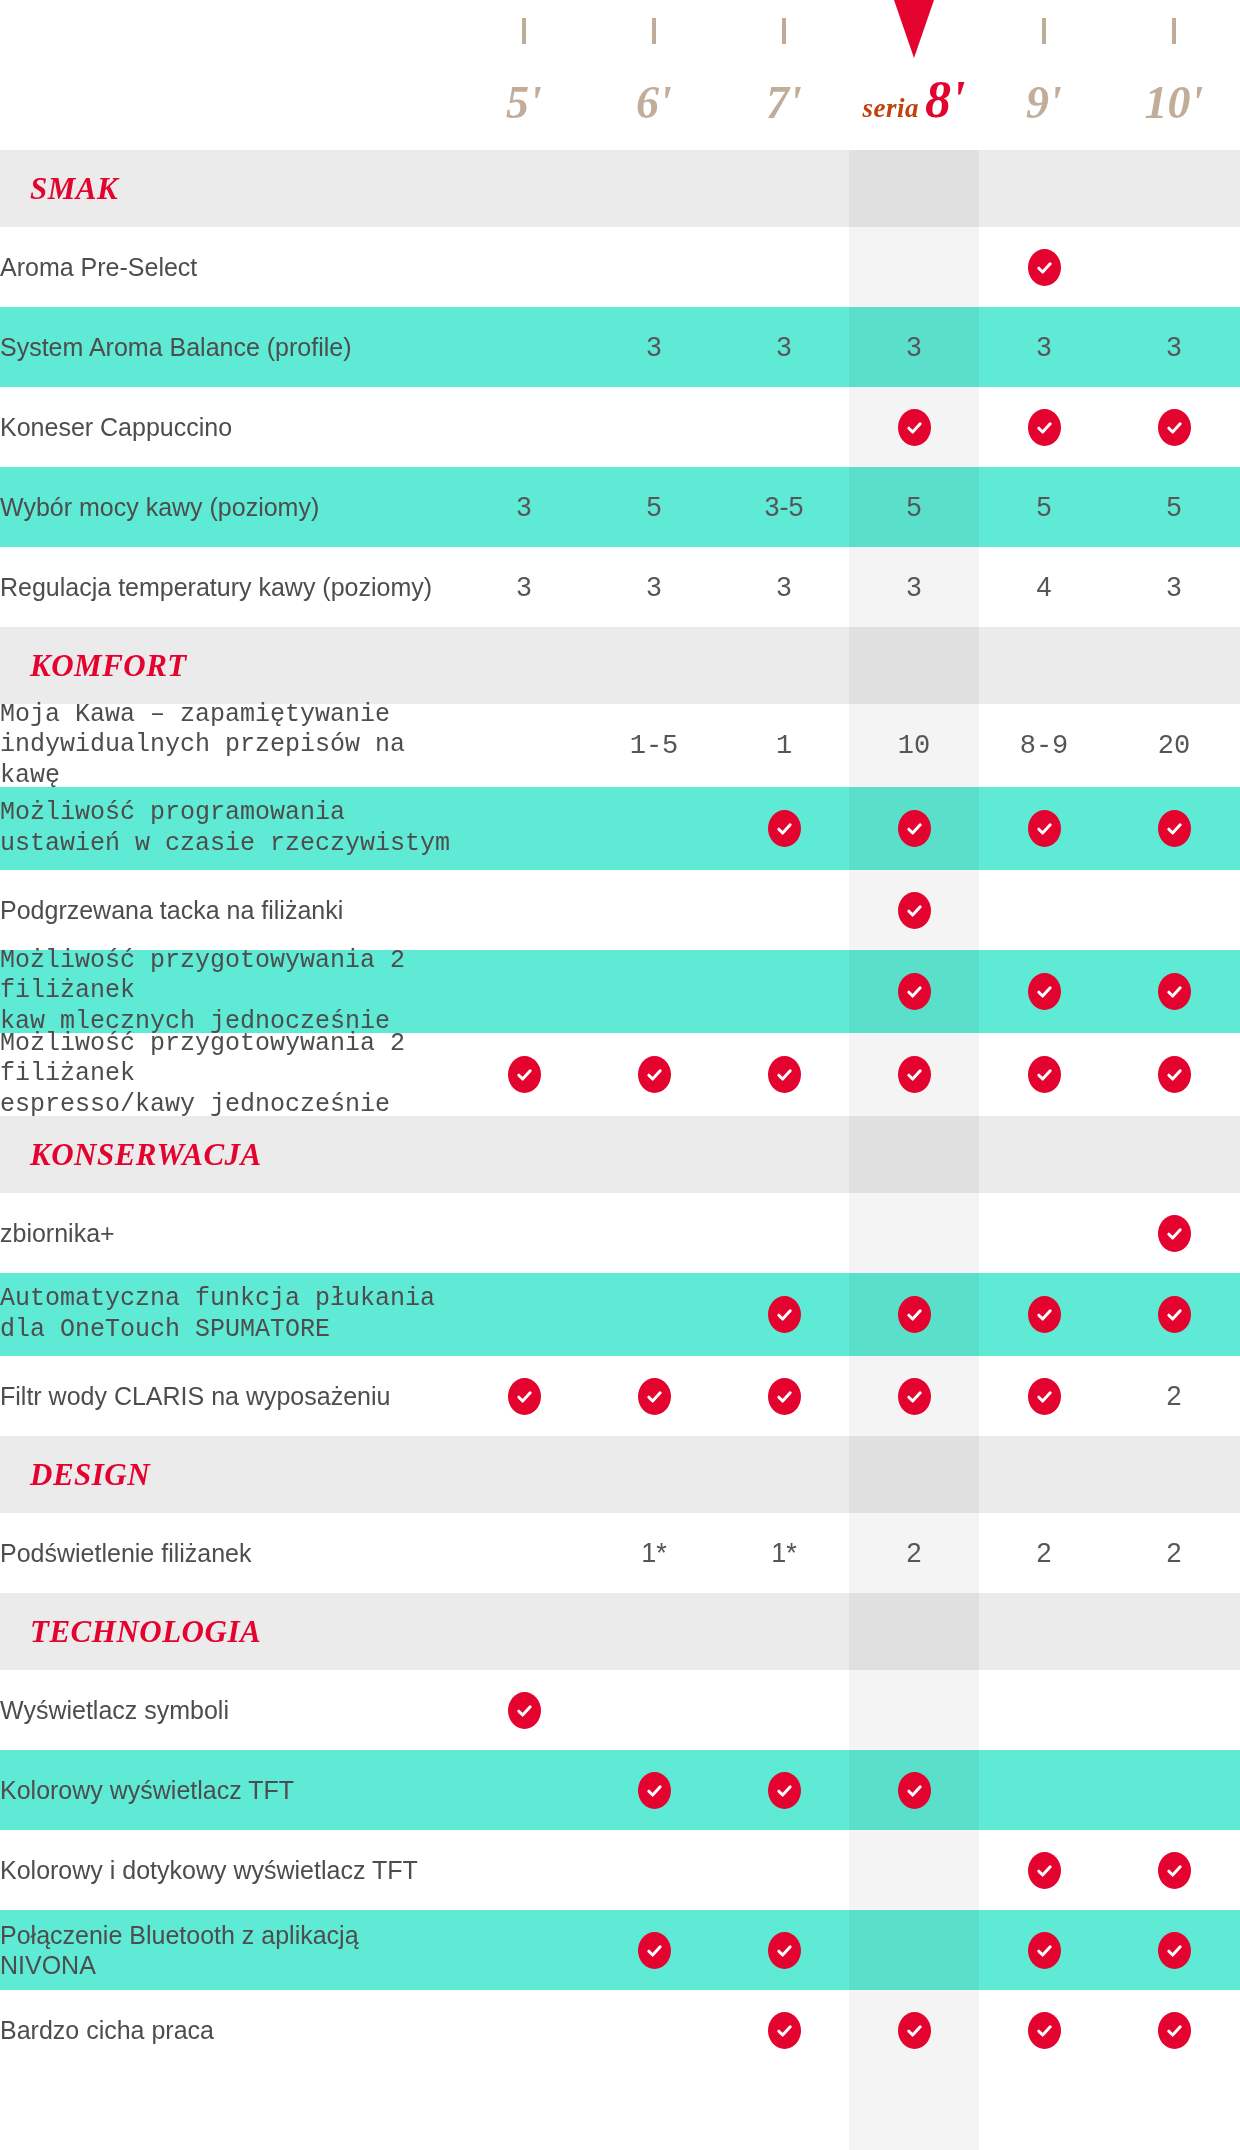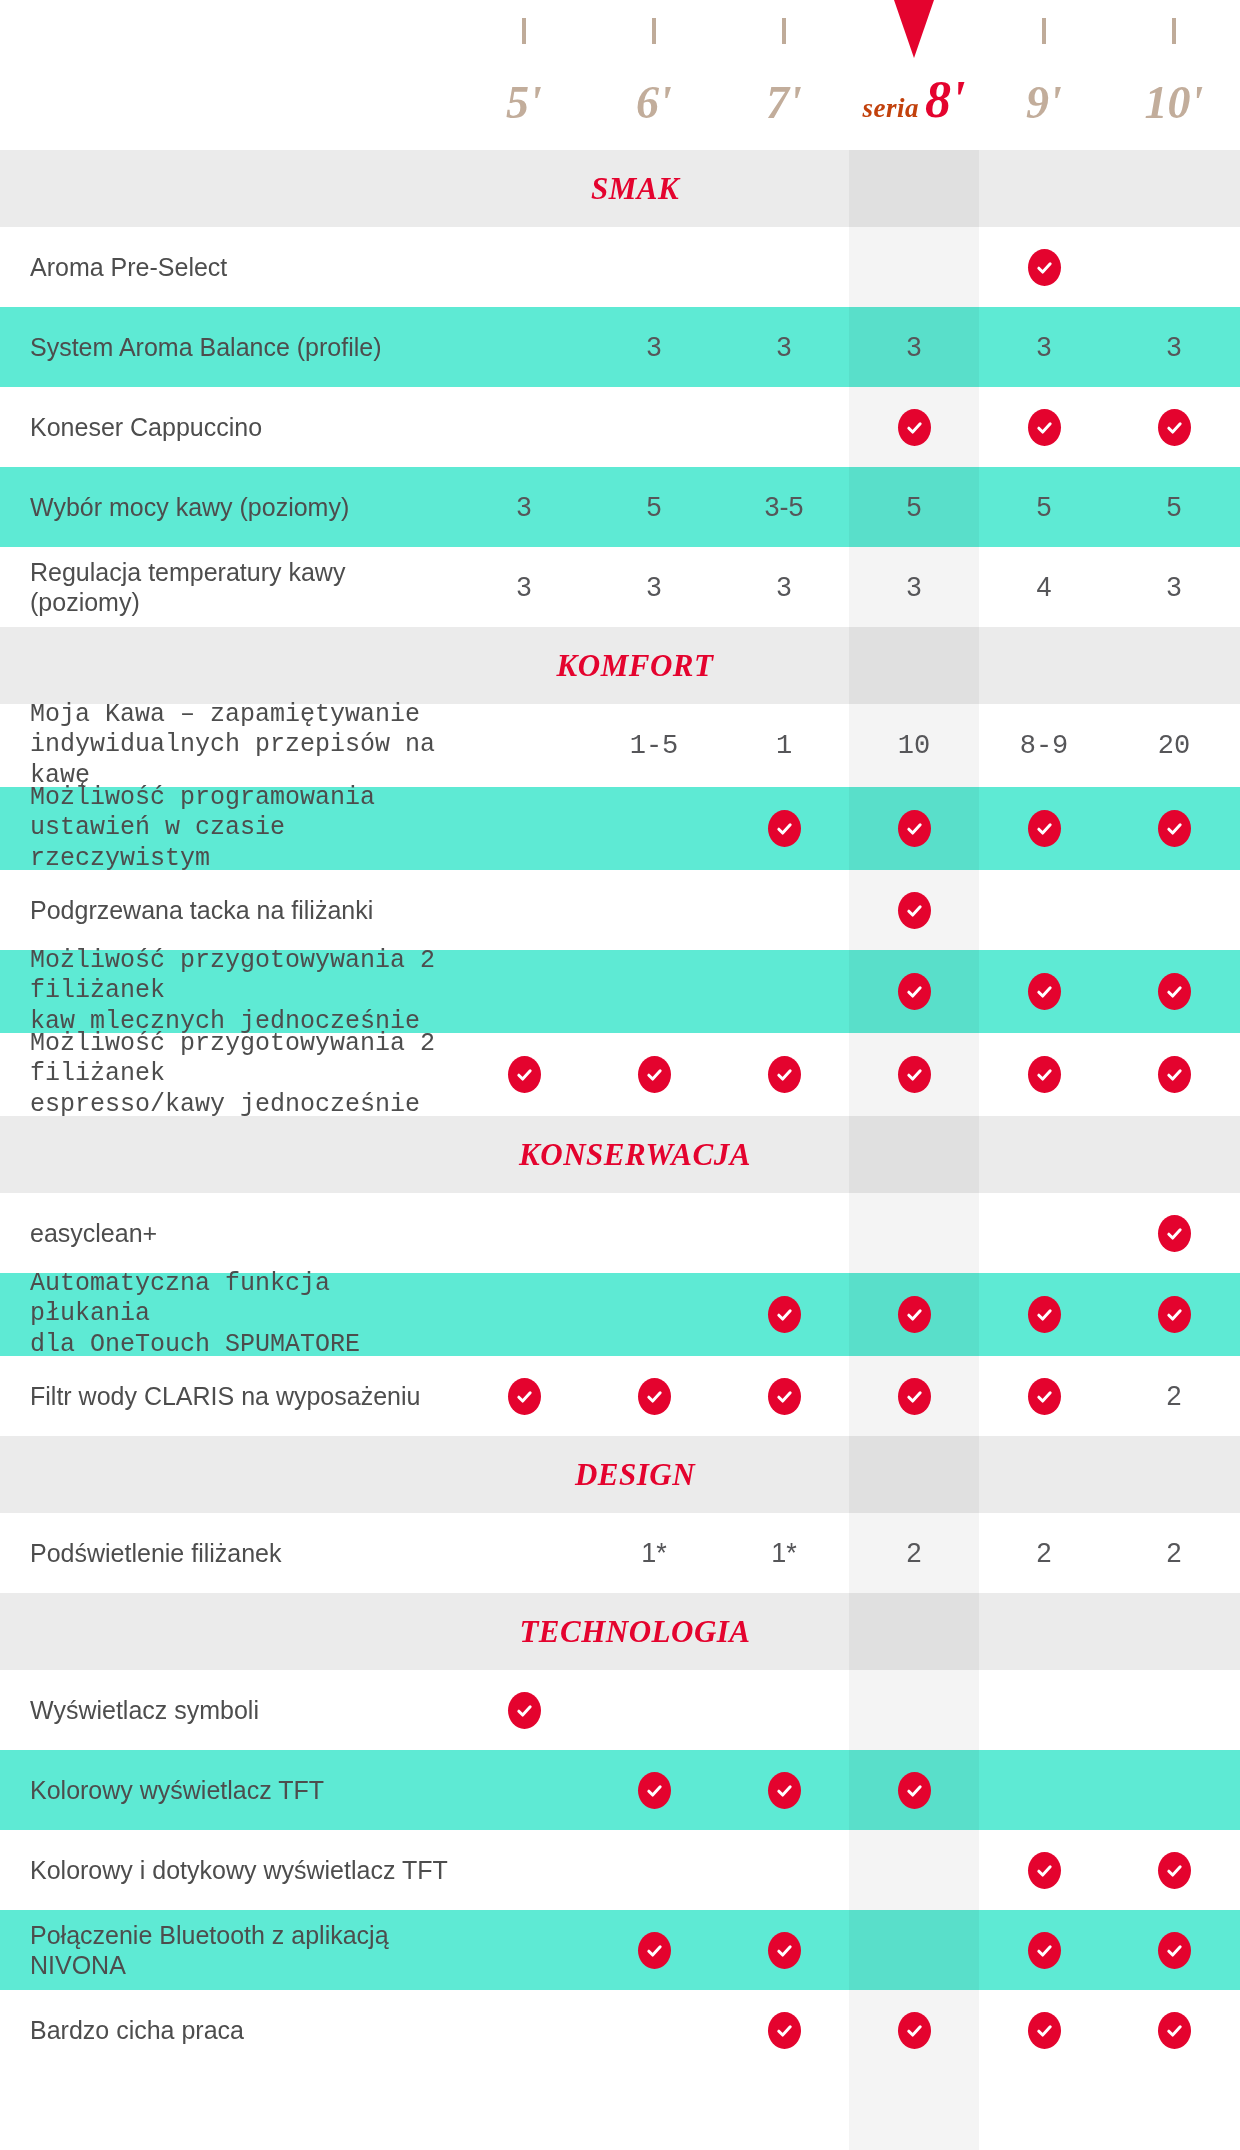--- a/index.html
+++ b/index.html
@@ -35,34 +35,34 @@
   }
   .col-label .prefix {
     font-size:27px; color:#c2410c; padding-right:6px;
     letter-spacing:0.5px;
   }
   .col-label.hl .num { color:#e4032e; font-size:52px; }
 
   
   .band {
     height:77px; background:#ebebeb; display:flex; align-items:center;
-    padding-left:30px; position:relative;justify-content:center;
+    padding-left:30px; position:relative;
   }
   .band .section-title {
     font-family:"Liberation Serif", serif; font-style:italic; font-weight:bold;
     font-size:31px; color:#e4032e; letter-spacing:0.5px;
     position:relative; z-index:2;
   }
 
   
   .row { display:flex; align-items:center; height:80px; position:relative; }
   .row.two-line { height:83px;font-family:Liberation Mono, monospace; }
   .row.alt { background:#5eead4; }
   .feature-label {
-    width:459px; padding-left:30px; color:#4d4d4d;
+    width:459px; color:#4d4d4d;
     font-size:25px; font-weight:300; line-height:1.22;
     white-space:pre-line; position:relative; z-index:2;
   }
   .value-cell {
     width:130px; display:flex; align-items:center; justify-content:center;
     color:#565659; font-size:27px; font-weight:300;
     position:relative; z-index:2;
   }
   .check {
     width:33px; height:37px; background:#e4032e; border-radius:50%;
@@ -310,21 +310,21 @@
             <svg viewBox="0 0 24 24" width="21" height="21" aria-hidden="true">
               <path d="M5.5 12.8l4.4 4.4 8.6-9.4" fill="none" stroke="#ffffff" stroke-width="3.4" stroke-linecap="round" stroke-linejoin="round"></path>
             </svg>
           </span>
         </div>
       </div>
       <div class="band">
         <span class="section-title">KONSERWACJA</span>
       </div>
       <div class="row">
-        <div class="feature-label">easyclean+</div>
+        <div class="feature-label">zbiornika+</div>
         <div class="value-cell"></div>
         <div class="value-cell"></div>
         <div class="value-cell"></div>
         <div class="value-cell"></div>
         <div class="value-cell"></div>
         <div class="value-cell">
           <span class="check">
             <svg viewBox="0 0 24 24" width="21" height="21" aria-hidden="true">
               <path d="M5.5 12.8l4.4 4.4 8.6-9.4" fill="none" stroke="#ffffff" stroke-width="3.4" stroke-linecap="round" stroke-linejoin="round"></path>
             </svg>

